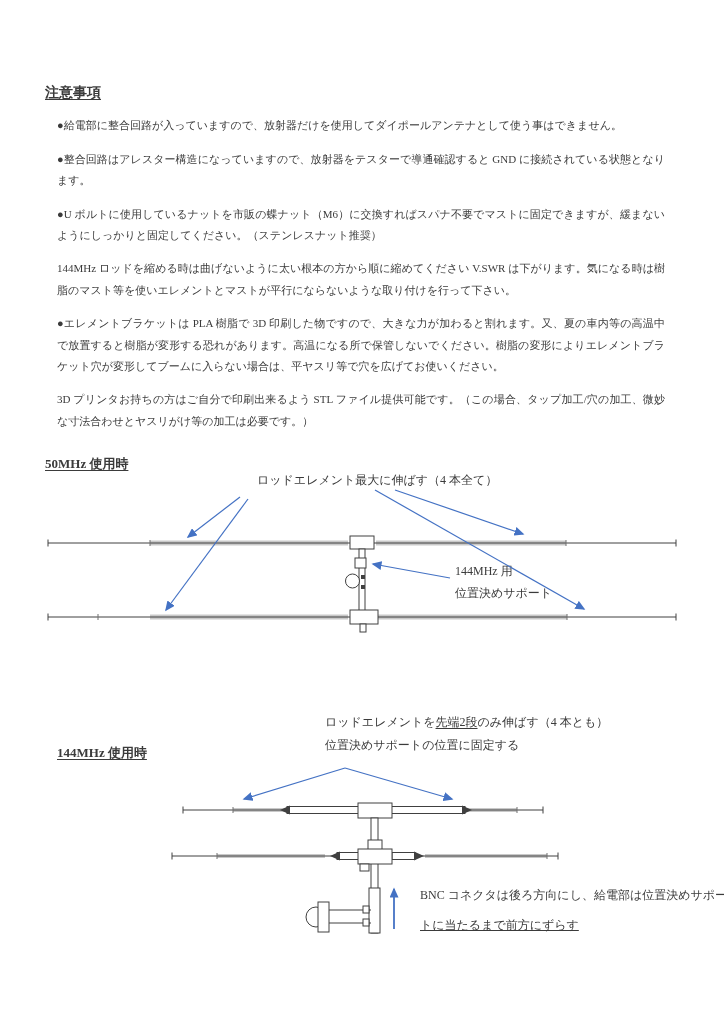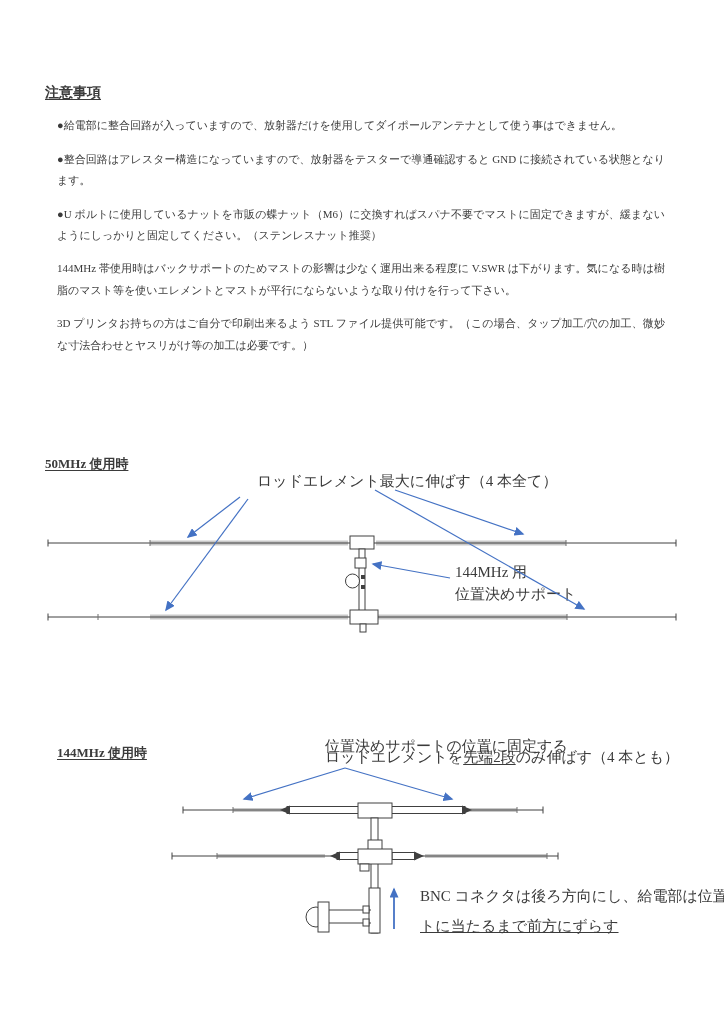--- a/index.html
+++ b/index.html
@@ -16,36 +16,37 @@
   .notes-heading {
     font-size:14px; font-weight:bold; text-decoration:underline;
     text-underline-offset:2px;
   }
   .note { margin:12px; }
   .section-heading {
     position:absolute; font-size:13px; font-weight:bold;
     text-decoration:underline; text-underline-offset:2px; white-space:nowrap;margin-top:8px;
   }
   .callout {
-    position:absolute; font-size:15px; white-space:nowrap; color:#3b3b3b;
+    position:absolute; font-size:12px; white-space:nowrap; color:#3b3b3b;
   }
   .u { text-decoration:underline; text-underline-offset:2px; }
   svg.diagram { position:absolute; left:0; display:block; }
 </style>
 </head>
 <body>
 
 <div id="page">
 
   <div class="notes">
     <div class="notes-heading">注意事項</div>
     <p class="note">●給電部に整合回路が入っていますので、放射器だけを使用してダイポールアンテナとして使う事はできません。</p>
     <p class="note">●整合回路はアレスター構造になっていますので、放射器をテスターで導通確認すると GND に接続されている状態となります。</p>
     <p class="note">●U ボルトに使用しているナットを市販の蝶ナット（M6）に交換すればスパナ不要でマストに固定できますが、緩まないようにしっかりと固定してください。（ステンレスナット推奨）</p>
-    <p class="note">144MHz 帯使用時はバックサポートのためマストの影響は少なく運用出来る程度に V.SWR は下がります。気になる時は樹脂のマスト等を使いエレメントとマストが平行にならないような取り付けを行って下さい。</p>
+    <p class="note">144MHz ロッドを縮める時は曲げないように太い根本の方から順に縮めてください V.SWR は下がります。気になる時は樹脂のマスト等を使いエレメントとマストが平行にならないような取り付けを行って下さい。</p>
+    <p class="note">●エレメントブラケットは PLA 樹脂で 3D 印刷した物ですので、大きな力が加わると割れます。又、夏の車内等の高温中で放置すると樹脂が変形する恐れがあります。高温になる所で保管しないでください。樹脂の変形によりエレメントブラケット穴が変形してブームに入らない場合は、平ヤスリ等で穴を広げてお使いください。</p>
     <p class="note">3D プリンタお持ちの方はご自分で印刷出来るよう STL ファイル提供可能です。（この場合、タップ加工/穴の加工、微妙な寸法合わせとヤスリがけ等の加工は必要です。）</p>
   </div>
 
   <div class="section-heading" style="left:45px; top:447px;">50MHz 使用時</div>
 
   <div class="callout" style="left:257px; top:472px;">ロッドエレメント最大に伸ばす（4 本全て）</div>
 
   <div class="callout" style="left:455px; top:563px;">144MHz 用</div>
   <div class="callout" style="left:455px; top:585px;text-align:center;">位置決めサポート</div>
 
@@ -94,21 +95,21 @@
       <line x1="375" y1="490" x2="584" y2="609" marker-end="url(#ab1)"></line>
     </g>
 
     <g stroke="#4472C4" stroke-width="1.2" fill="none">
       <line x1="450" y1="578" x2="373" y2="564" marker-end="url(#ab1)"></line>
     </g>
   </svg>
 
   <div class="section-heading" style="left:57px; top:736px;">144MHz 使用時</div>
 
-  <div class="callout" style="left:325px; top:714px;margin-top:34px;"><span>ロッドエレメントを</span><span class="u">先端2段</span><span>のみ伸ばす（4 本とも）</span></div>
+  <div class="callout" style="left:325px; top:714px;"><span>ロッドエレメントを</span><span class="u">先端2段</span><span>のみ伸ばす（4 本とも）</span></div>
   <div class="callout" style="left:325px; top:737px;">位置決めサポートの位置に固定する</div>
 
   <div class="callout" style="left:420px; top:887px;">BNC コネクタは後ろ方向にし、給電部は位置決めサポー</div>
   <div class="callout" style="left:420px; top:917px;text-decoration:underline;">トに当たるまで前方にずらす</div>
 
   <svg class="diagram" style="top:755px;" width="724" height="200" viewBox="0 755 724 200">
     <defs>
       <marker id="ab2" markerUnits="userSpaceOnUse" markerWidth="11" markerHeight="9" refX="8.5" refY="4.5" orient="auto">
         <path d="M0,0 L10,4.5 L0,9 z" fill="#4472C4"></path>
       </marker>

